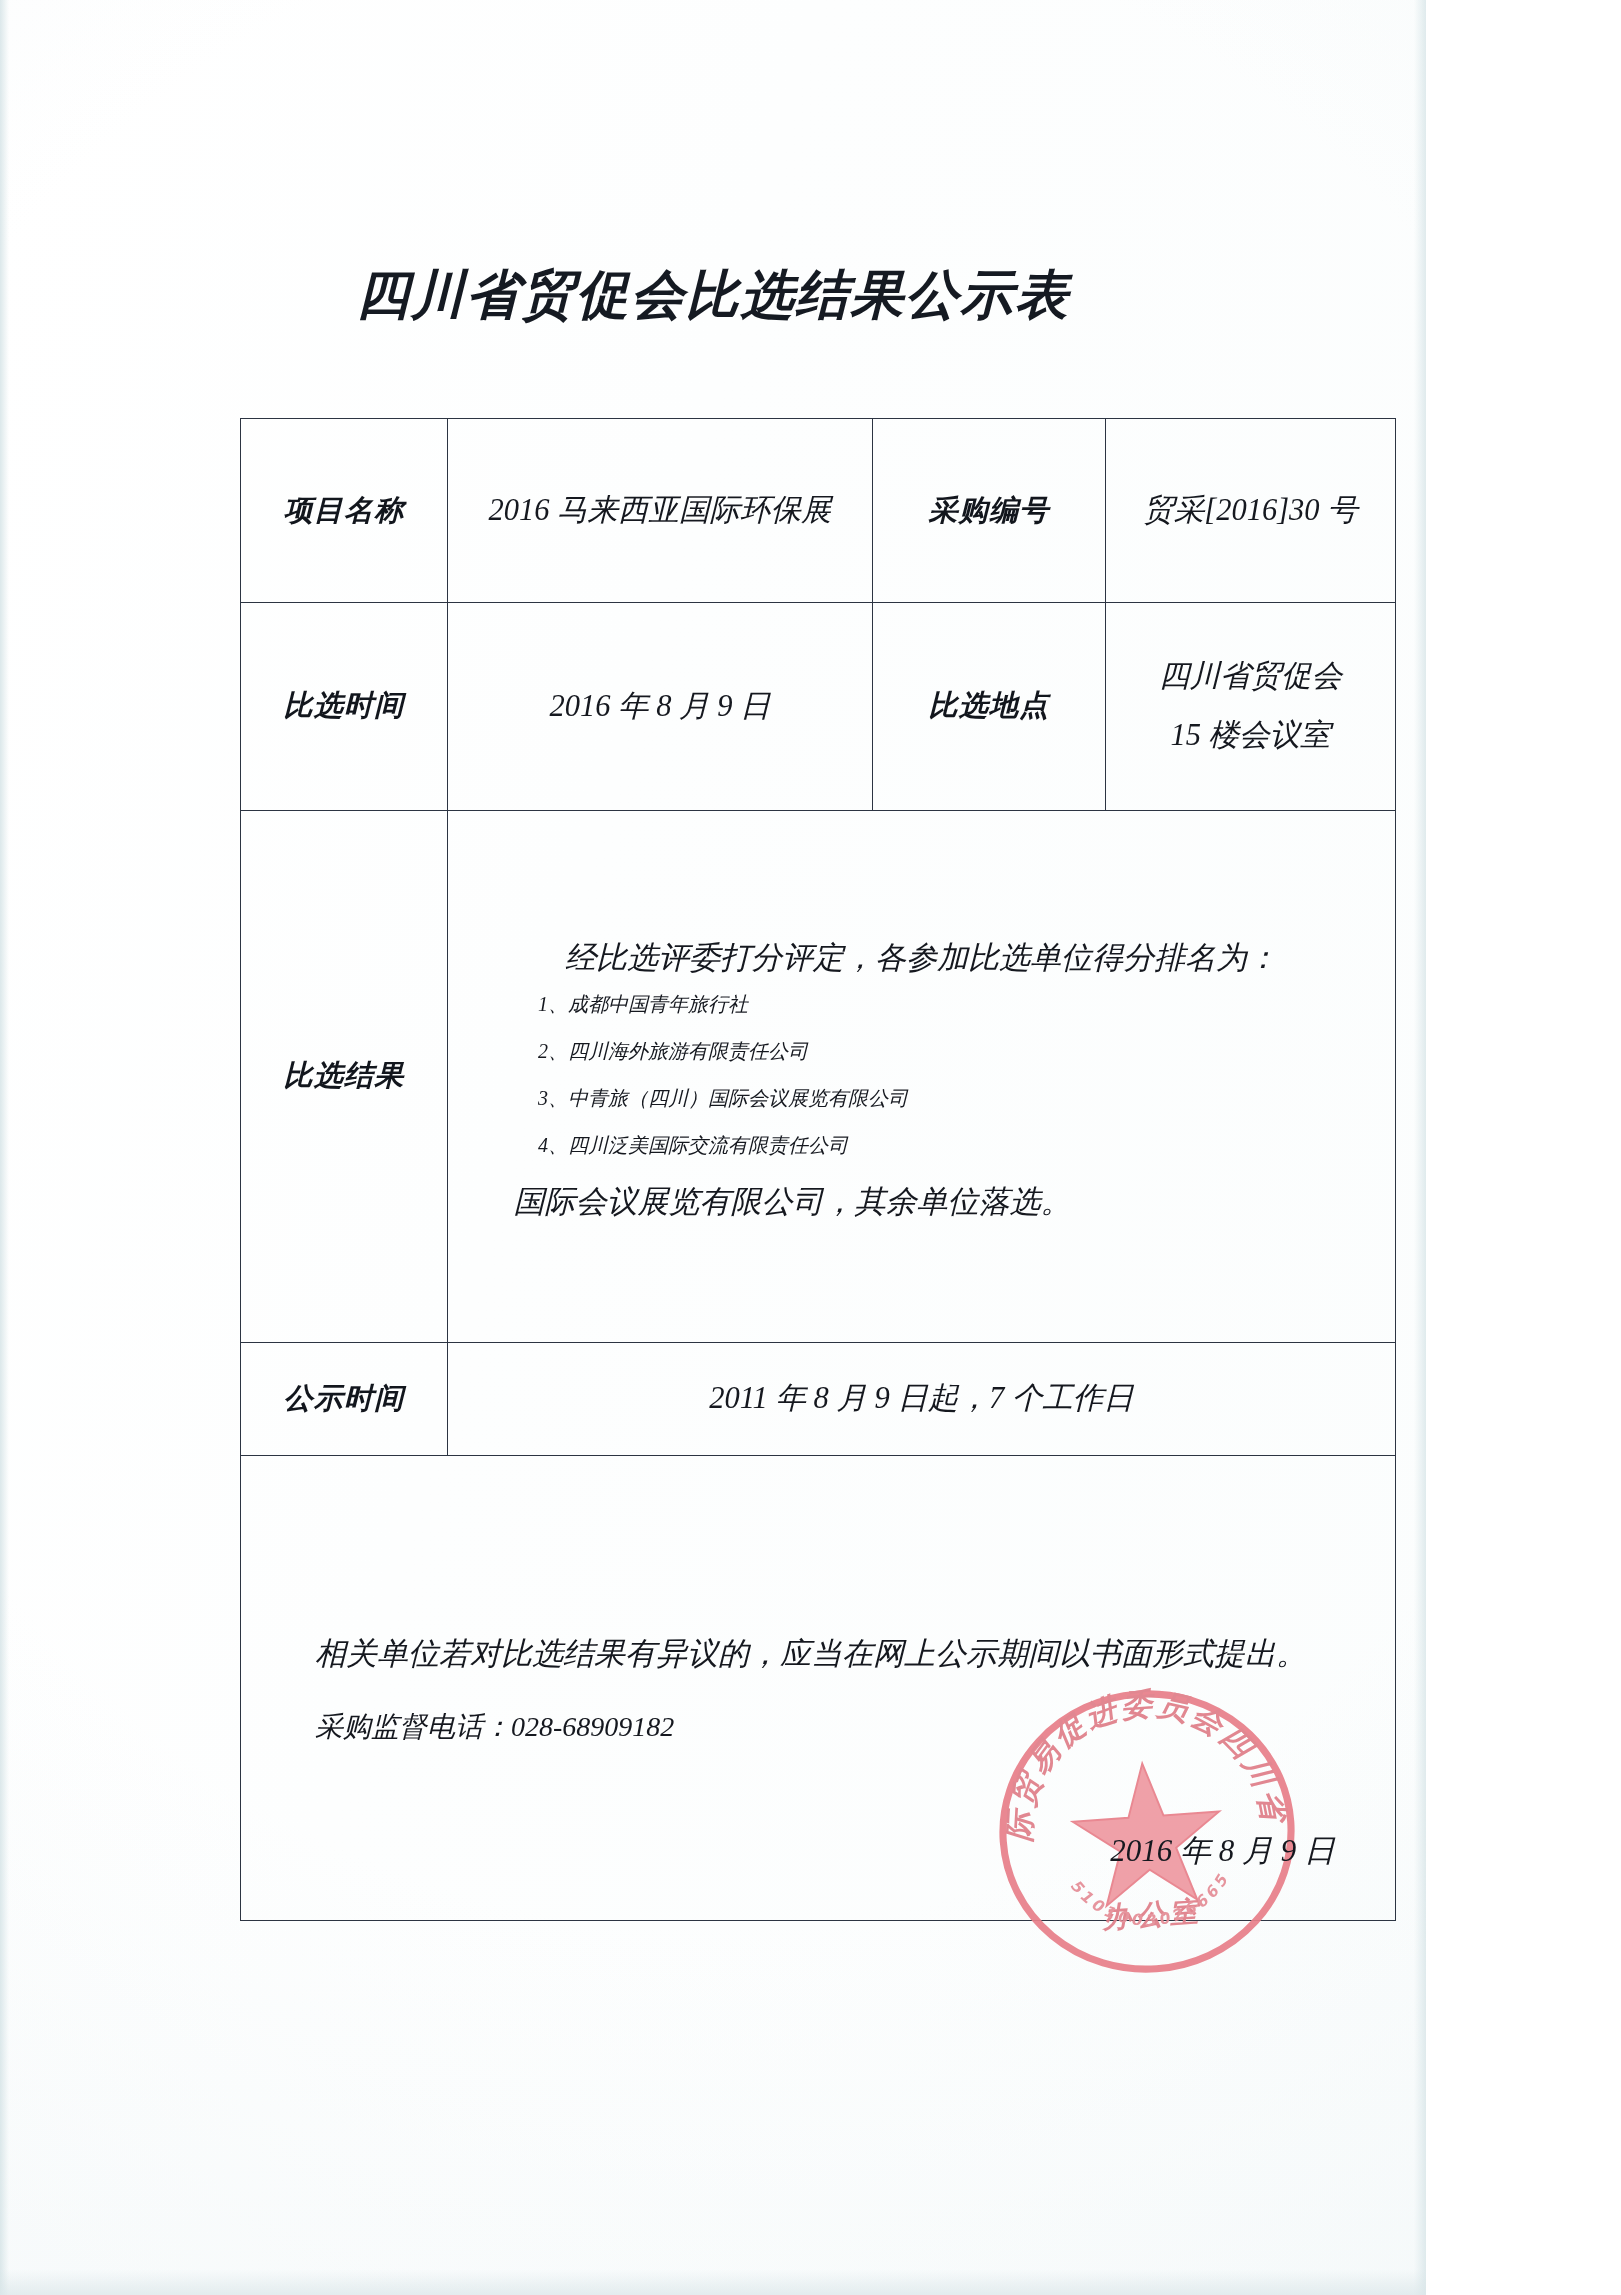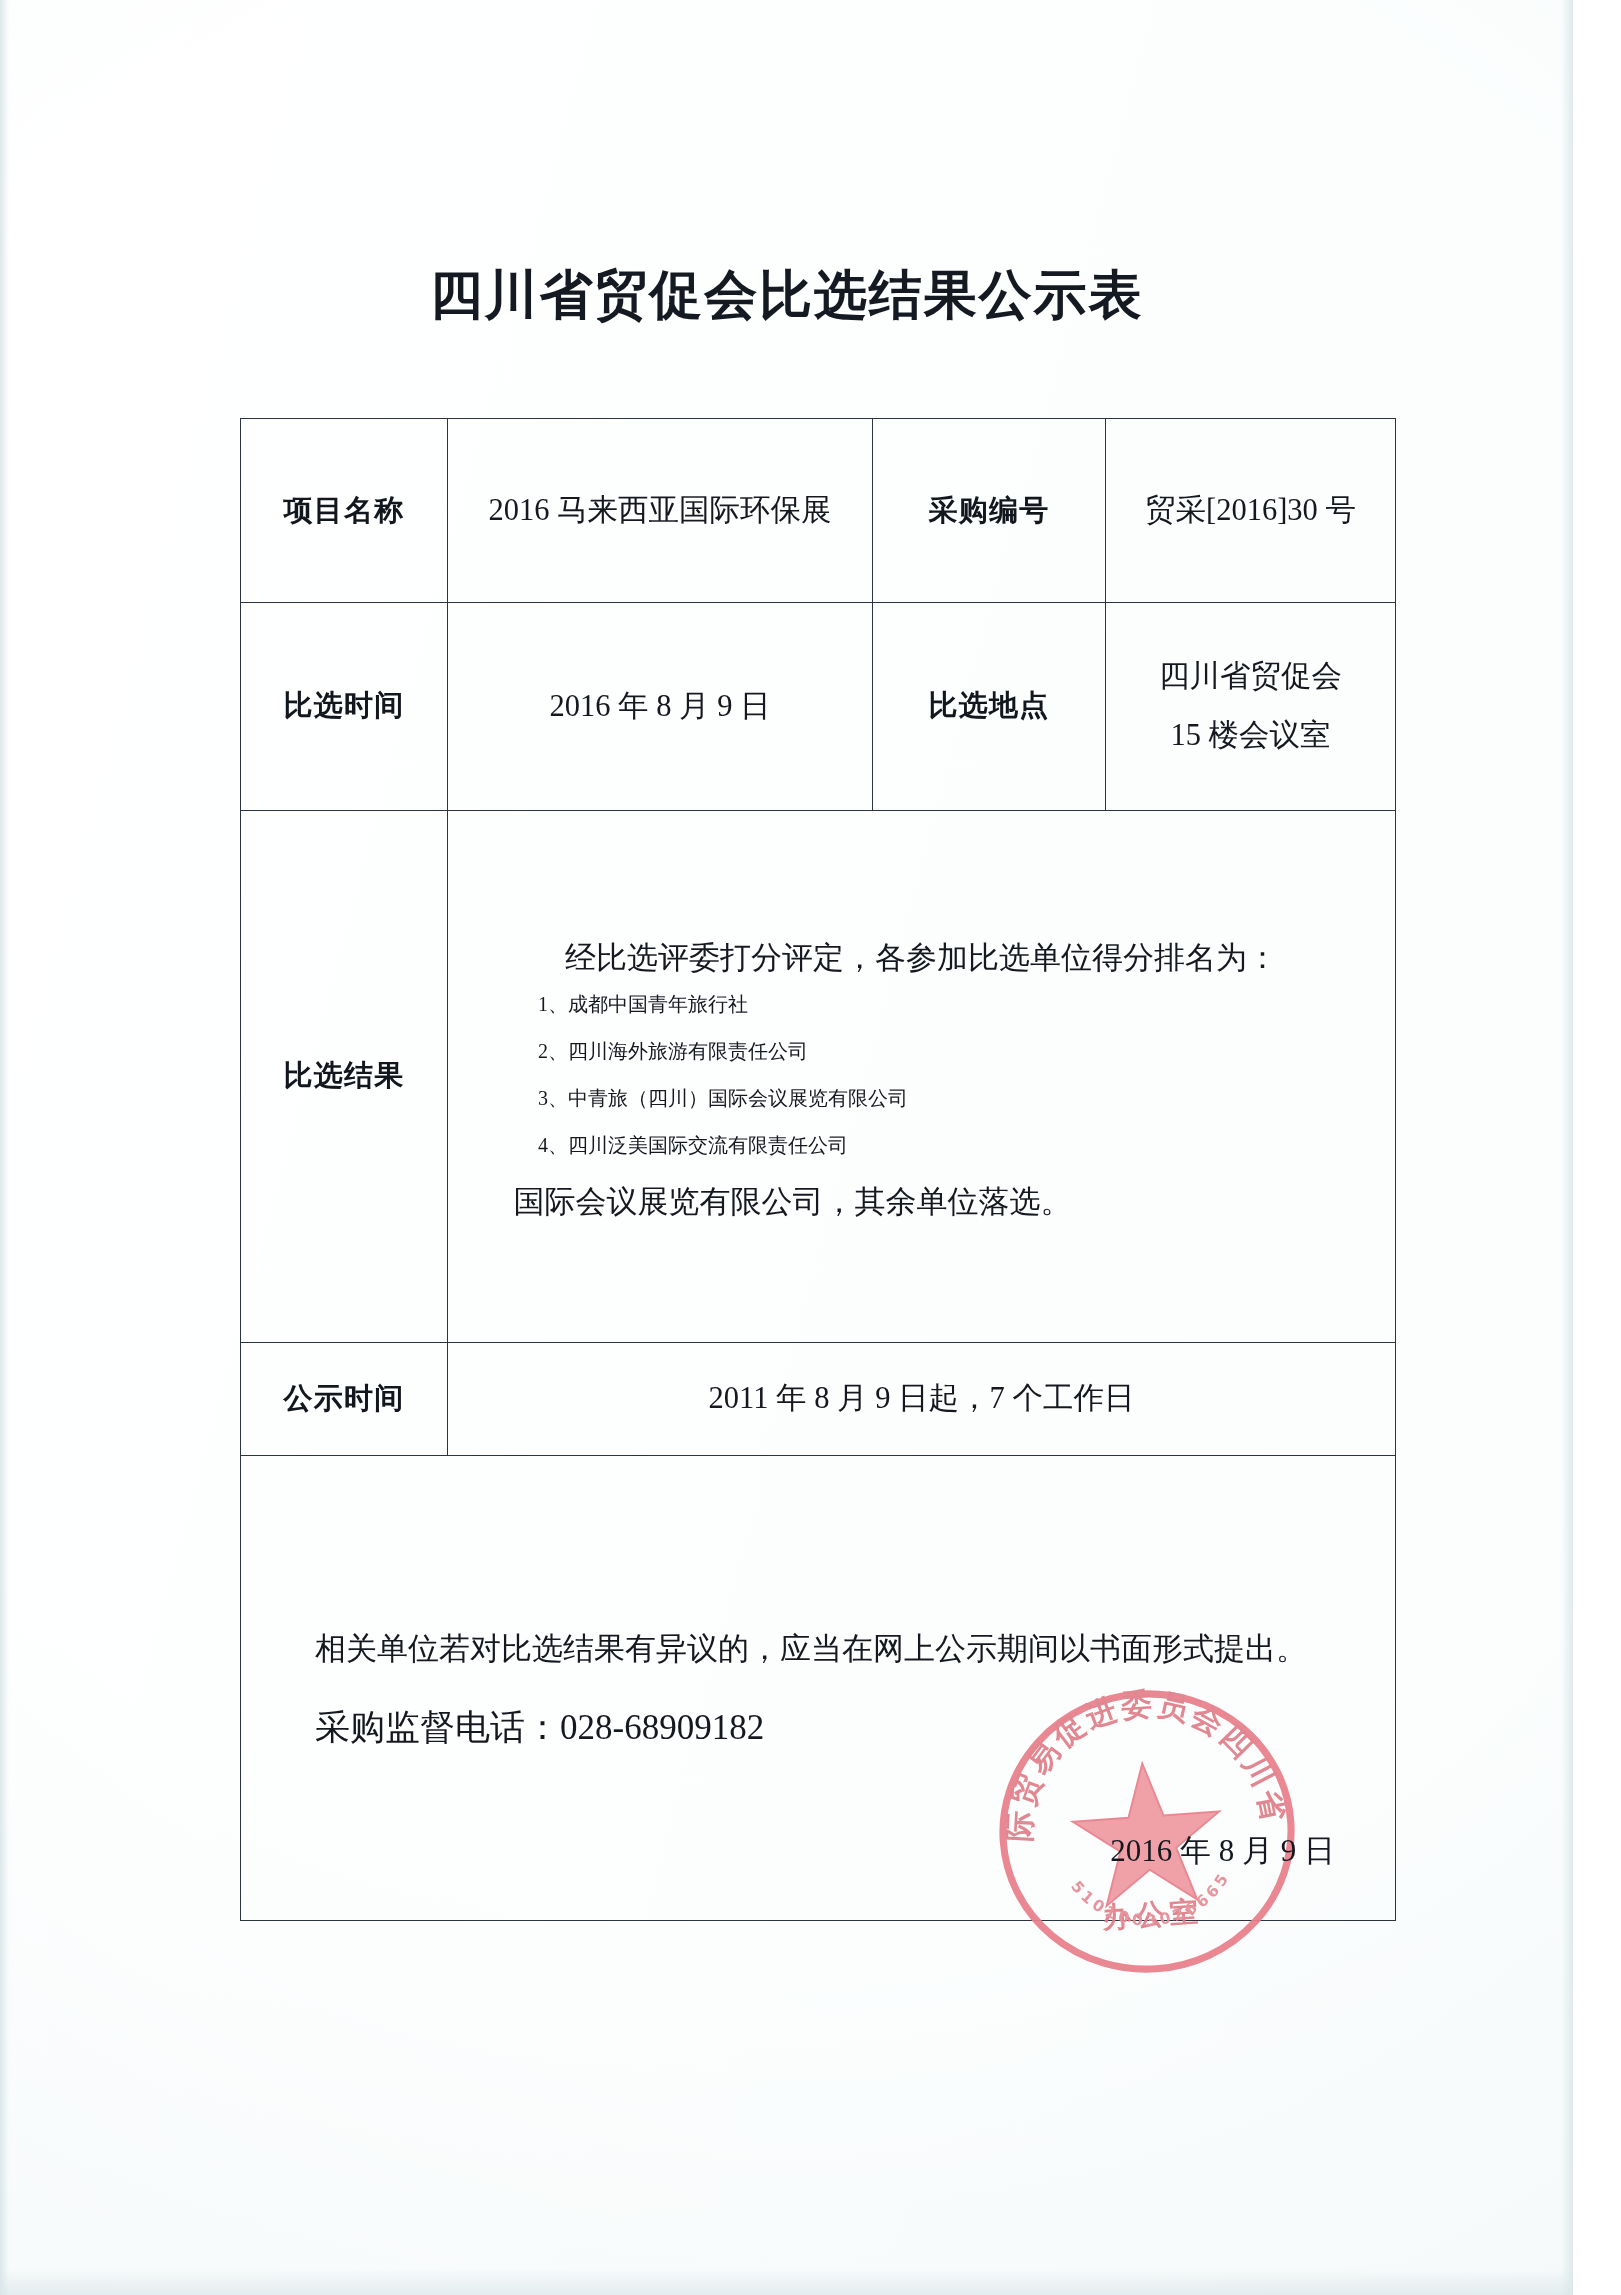--- a/index.html
+++ b/index.html
@@ -6,25 +6,26 @@
   html, body {
     margin: 0;
     padding: 0;
     background: #ffffff;
   }
   body {
     font-family: "Liberation Serif", "DejaVu Serif", serif;
   }
   .page {
     position: relative;
-    width: 1573px;
+    width: 1426px;
     height: 2295px;
     background:
       linear-gradient(105deg, #ffffff 0%, #fdfefe 40%, #fbfdfd 100%);
     overflow: hidden;
+    font-style: italic;
   }
   
   .scan-tint {
     position: absolute;
     inset: 0;
     background:
       radial-gradient(ellipse 120% 80% at 50% 40%, rgba(255,255,255,0) 55%, rgba(236,243,245,0.55) 100%);
     pointer-events: none;
   }
   .scan-edge-left {
@@ -152,21 +153,21 @@
   }
   .notes-p {
     margin: 0;
     font-size: 31px;
     line-height: 1.62;
     text-indent: 62px;
     color: #15181f;
   }
   .notes-phone {
     margin: 29px 0 0 0;
-    font-size: 35px;
+    font-size: 28px;
     text-indent: 62px;
     color: #15181f;
   }
   .sign-date {
     position: absolute;
     right: 60px;
     bottom: 48px;
     font-size: 31px;
     color: #15181f;
     z-index: 4;

